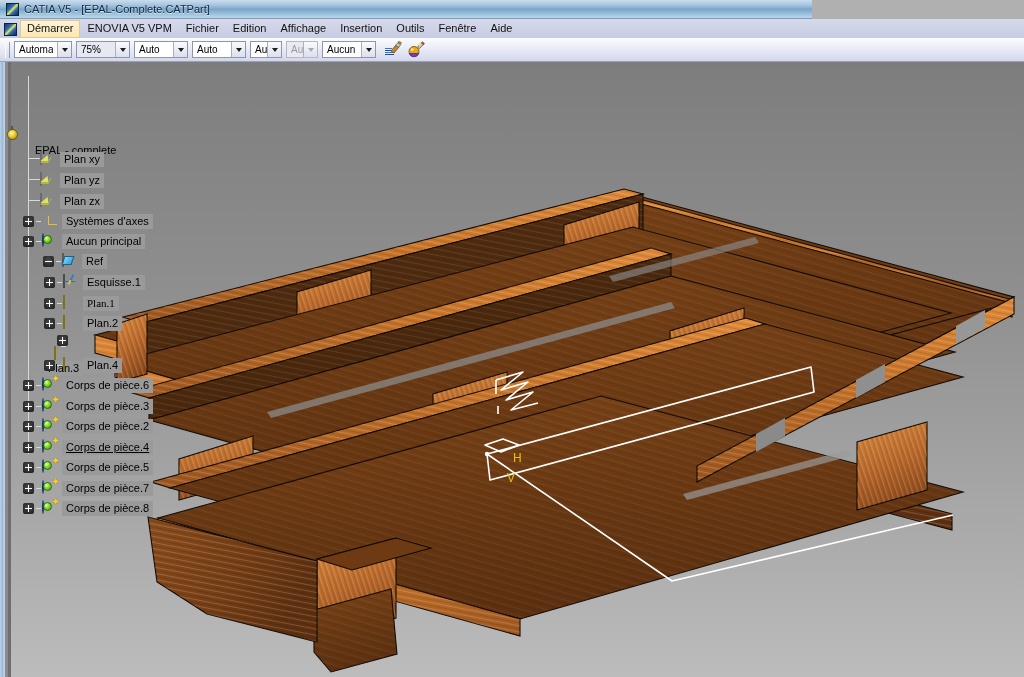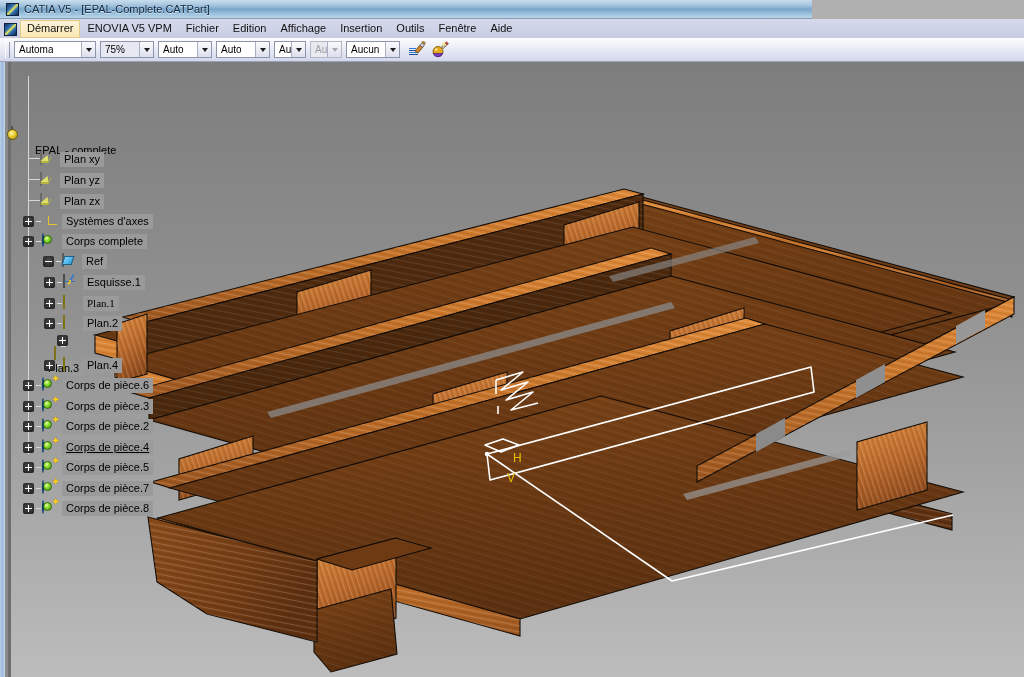--- a/index.html
+++ b/index.html
@@ -258,21 +258,21 @@
     <div class="menu-item"><span>Affichage</span></div>
     <div class="menu-item"><span>Insertion</span></div>
     <div class="menu-item"><span>Outils</span></div>
     <div class="menu-item"><span>Fenêtre</span></div>
     <div class="menu-item"><span>Aide</span></div>
   </div>
 
   <div class="toolbar">
     <div class="grip"></div>
 
-    <div class="combo" style="width:82px">
+    <div class="combo" style="width:58px">
       <span class="lbl">Automa</span>
       <span class="arrow">
           <i></i>
         </span>
     </div>
 
     <div class="combo raised" style="width:54px">
       <span class="lbl">75%</span>
       <span class="arrow">
           <i></i>
@@ -628,21 +628,21 @@
         <span class="expander plus"></span>
         <span class="dash"></span>
         <span class="ico ico-axis"></span>
         <span class="nlabel">Systèmes d'axes</span>
       </div>
 
       <div class="node" style="left:12px; top:170px;">
         <span class="expander plus"></span>
         <span class="dash"></span>
         <span class="ico"><span class="ico-body"></span></span>
-        <span class="nlabel">Corps complete</span>
+        <span class="nlabel">Aucun principal</span>
       </div>
 
       <div class="node" style="left:12px; top:190px;padding-left:20px;">
         <span class="expander"></span>
         <span class="dash"></span>
         <span class="ico"><span class="ico-ref"></span></span>
         <span class="nlabel">Ref</span>
       </div>
 
       <div class="node" style="left:33px; top:211px;">

